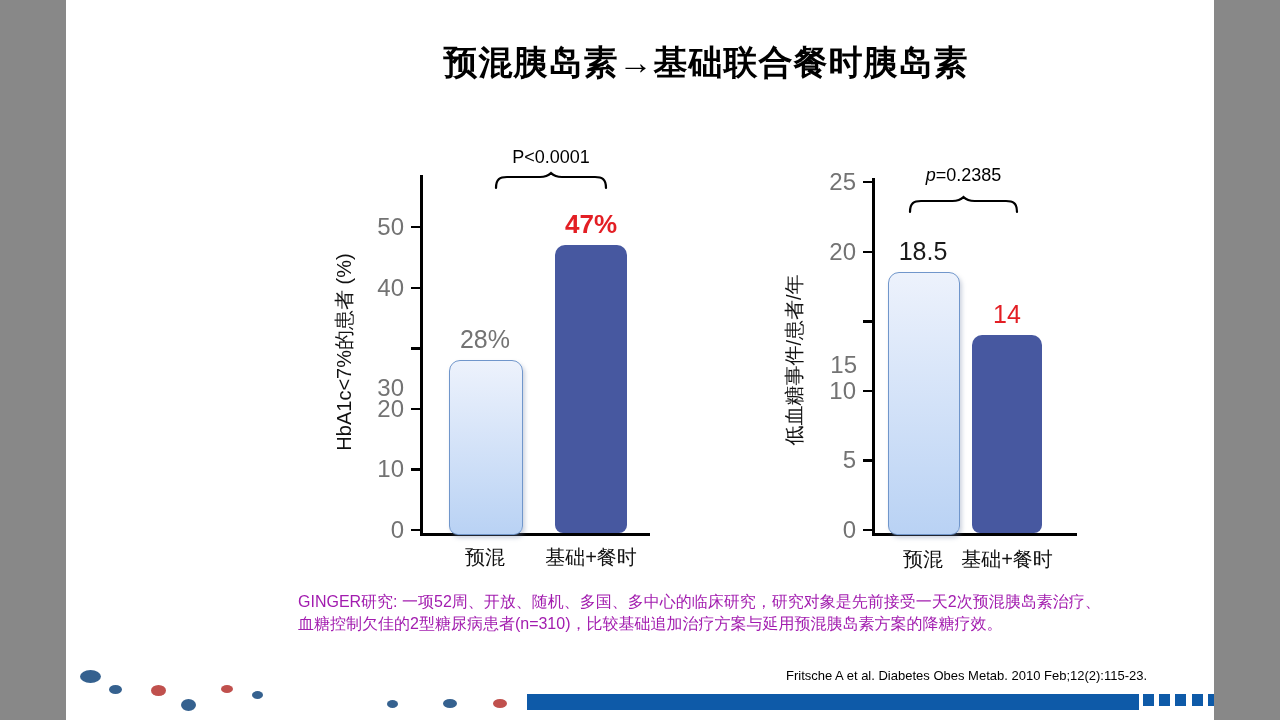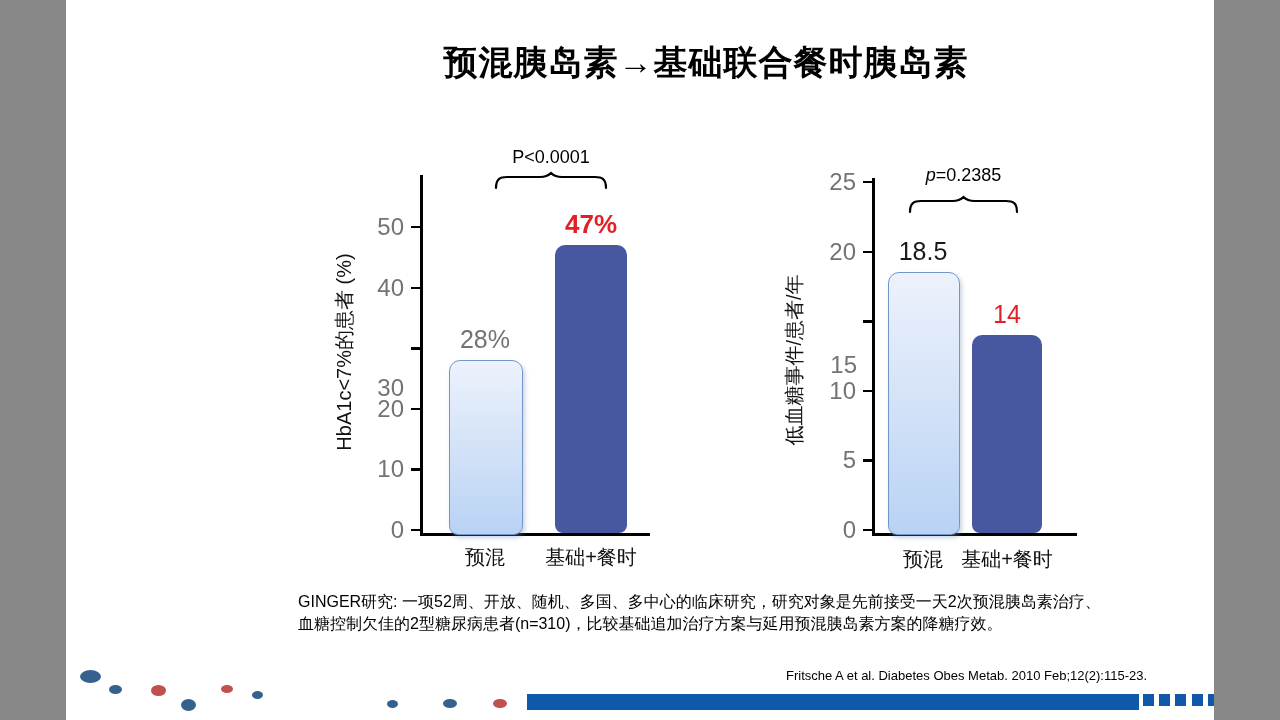--- a/index.html
+++ b/index.html
@@ -27,21 +27,21 @@
   .bar.dark{
     background:var(--bar-dark);
     border-radius:10px 10px 8px 8px;
   }
   .value-label{position:absolute;text-align:center;font-size:25px;line-height:30px;color:#1a1a1a;}
   .value-label.bold{font-weight:bold;font-size:26px;}
   .cat-label{position:absolute;text-align:center;font-size:20px;line-height:22px;color:#111;}
   .p-label{position:absolute;text-align:center;font-size:18px;line-height:22px;color:#000;}
   .footnote{
     position:absolute;left:232px;top:591px;width:815px;
-    font-size:16px;line-height:21.5px;color:#000000;text-align:left;
+    font-size:16px;line-height:21.5px;color:#a21caf;text-align:left;
   }
   .citation{
     position:absolute;left:720px;top:667px;width:420px;
     font-size:13px;line-height:17px;color:#000;
   }
   .dot{position:absolute;border-radius:50%;}
   .bottom-bar{position:absolute;left:461px;top:694px;width:612px;height:16px;background:var(--bottom-blue);}
   .bottom-dash{position:absolute;top:694px;width:11px;height:12px;background:var(--bottom-blue);}
 </style>
 </head>

